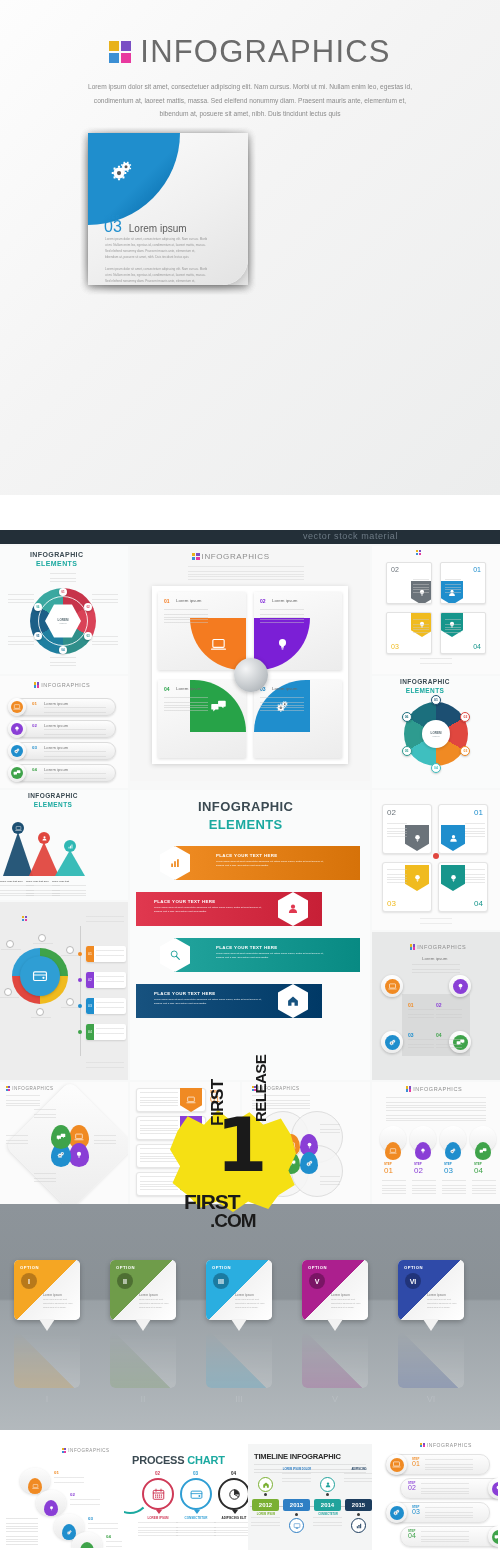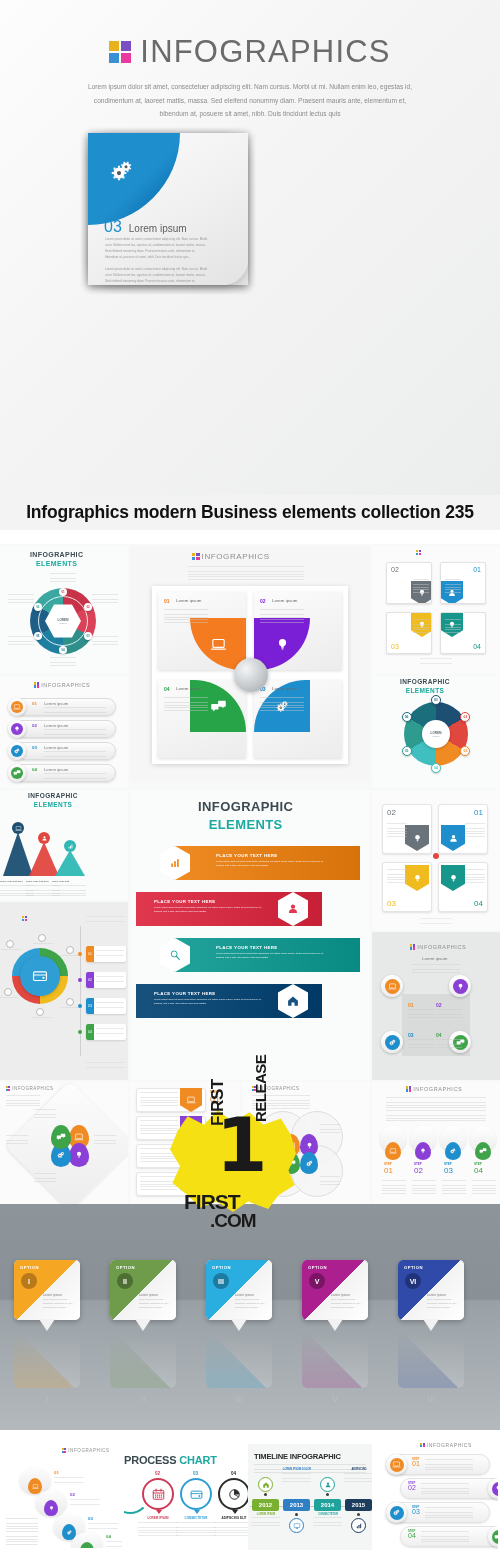--- a/index.html
+++ b/index.html
@@ -289,22 +289,22 @@
             <div class="p-lorem">Lorem ipsum</div>
           </div>
           <div class="p-body" style="left: 17px; top: 104px;">
             <p>Lorem ipsum dolor sit amet, consectetuer adipiscing elit. Nam cursus. Morbi ut mi. Nullam enim leo, egestas id, condimentum at, laoreet mattis, massa. Sed eleifend  nonummy diam. Praesent mauris ante, elementum et, bibendum at, posuere sit amet, nibh. Duis tincidunt lectus quis</p>
             <p>Lorem ipsum dolor sit amet, consectetuer adipiscing elit. Nam cursus. Morbi ut mi. Nullam enim leo, egestas id, condimentum at, laoreet mattis, massa. Sed eleifend  nonummy diam. Praesent mauris ante, elementum et, bibendum at, posuere sit amet, nibh. Duis tincidunt lectus quis</p>
           </div>
         </div>
       </div>
   </div>
 
-  <div class="titlebar">
-    <h1>Infographics modern Business elements collection 235</h1>
+  <div class="subbar">
+    <span>vector stock material</span>
   </div>
 
   <div class="grid" id="gridHost">
       <div class="cell" style="left: 0px; top: 2px; width: 128px; height: 128px;">
         <div class="cellbg" style="background: rgb(250, 251, 251);"></div>
         <div class="ttl" style="position: absolute; left: 30px; top: 4px; font-size: 7px; line-height: 1.35;">
           <div class="d">INFOGRAPHIC</div>
           <div class="t">ELEMENTS</div>
         </div>
         <div class="donut" style="position: absolute; left: 30px; top: 42px; width: 66px; height: 66px; background: conic-gradient(rgb(199, 52, 74) 0deg, rgb(199, 52, 74) 60deg, rgb(217, 66, 87) 60deg, rgb(217, 66, 87) 120deg, rgb(47, 143, 138) 120deg, rgb(47, 143, 138) 180deg, rgb(31, 127, 160) 180deg, rgb(31, 127, 160) 240deg, rgb(29, 95, 135) 240deg, rgb(29, 95, 135) 300deg, rgb(58, 168, 160) 300deg, rgb(58, 168, 160) 360deg);"></div>
@@ -1238,21 +1238,21 @@
           <svg viewBox="0 0 24 24" width="7" height="7">
             <path d="M12.4,4 H21.2 a1,1 0 0 1 1,1 v6.2 a1,1 0 0 1 -1,1 h-2.2 l0,2.4 -2.8,-2.4 h-3.8 a1,1 0 0 1 -1,-1 V5 a1,1 0 0 1 1,-1 z" fill="#fff"></path>
             <path d="M2.8,8.4 H11 a1,1 0 0 1 1,1 v6 a1,1 0 0 1 -1,1 h-3.4 l-3,2.6 0,-2.6 h-1.8 a1,1 0 0 1 -1,-1 v-6 a1,1 0 0 1 1,-1 z" fill="#fff"></path>
           </svg>
         </div>
         <div style="position: absolute; left: 102px; top: 90px; font-size: 4.4px; color: rgb(63, 163, 74); font-weight: 700;">04</div>
         <div class="fake" style="position: absolute; left: 102px; top: 97px; width: 30px; height: 8px; opacity: 0.4;"></div>
         <div class="fake" style="position: absolute; left: 2px; top: 74px; width: 32px; height: 28px; opacity: 0.45;"></div>
       </div>
       <div class="b-cell" style="left: 124px; top: 14px; width: 124px; height: 104px;">
-        <div class="pc-title" style="position: absolute; left: 0; top: 10px;"><span style="color: rgb(59, 74, 82);">PROCESS </span><span style="color: rgb(27, 169, 160);">CHART</span></div>
+        <div class="pc-title" style="position: absolute; left: 8px; top: 10px;"><span style="color: rgb(59, 74, 82);">PROCESS </span><span style="color: rgb(27, 169, 160);">CHART</span></div>
         <div style="position: absolute; left: 18px; top: 34px; width: 32px; height: 32px; border-radius: 50%; border: 2px solid rgb(207, 58, 87); display: flex; align-items: center; justify-content: center;">
           <svg viewBox="0 0 24 24" width="15" height="15">
             <rect x="3.6" y="5.4" width="16.8" height="14.2" rx="1.4" fill="none" stroke="#cf3a57" stroke-width="1.6"></rect>
             <path d="M3.6,9.6 H20.4 M8,3.4 V7 M16,3.4 V7" fill="none" stroke="#cf3a57" stroke-width="1.6" stroke-linejoin="round" stroke-linecap="round"></path>
             <rect x="6.4" y="12" width="2" height="2" rx="0.3" fill="#cf3a57"></rect>
             <rect x="9.5" y="12" width="2" height="2" rx="0.3" fill="#cf3a57"></rect>
             <rect x="12.600000000000001" y="12" width="2" height="2" rx="0.3" fill="#cf3a57"></rect>
             <rect x="15.700000000000001" y="12" width="2" height="2" rx="0.3" fill="#cf3a57"></rect>
             <rect x="6.4" y="15" width="2" height="2" rx="0.3" fill="#cf3a57"></rect>
             <rect x="9.5" y="15" width="2" height="2" rx="0.3" fill="#cf3a57"></rect>

